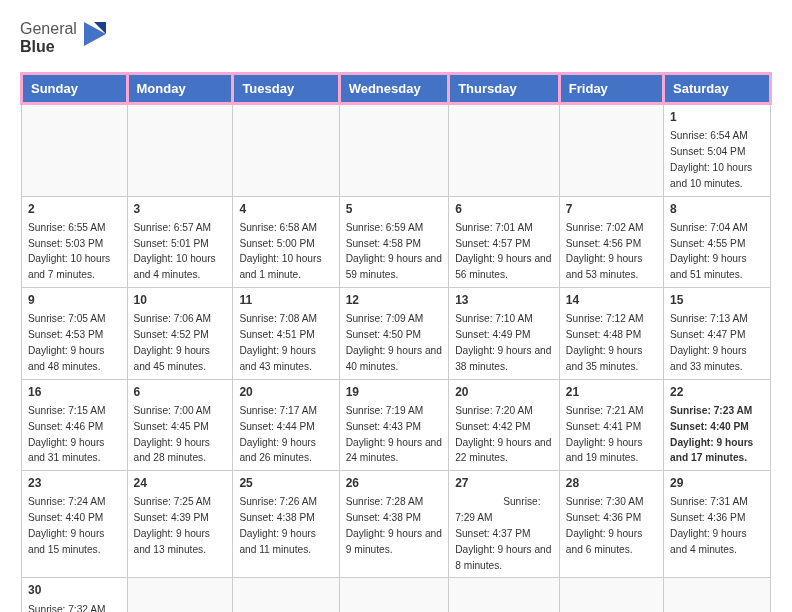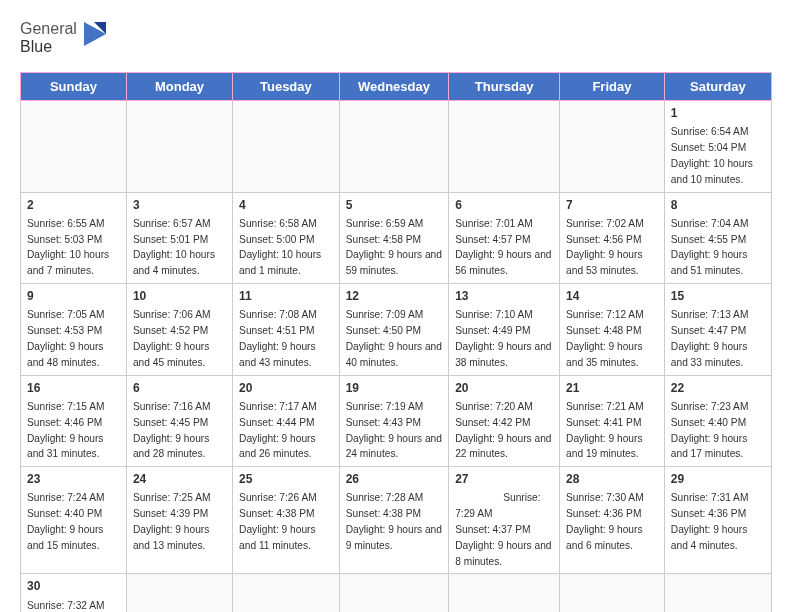--- a/index.html
+++ b/index.html
@@ -40,25 +40,25 @@
       font-size: 14px;
       color: #555;
     }
     .calendar-grid {
       width: 100%;
       border-collapse: collapse;
     }
     .calendar-grid th {
       background-color: #4472C4;
       color: white;
-      text-align: center;
+      text-align: left;
       padding: 6px 8px;
       font-size: 13px;
       font-weight: bold;
-      border: 1px solid #f9a8d4;
+      border: 3px solid #f9a8d4;
     }
     .calendar-grid td {
       border: 1px solid #ccc;
       vertical-align: top;
       padding: 4px 6px;
       width: 113px;
       min-height: 70px;
       font-size: 10.5px;
       color: #333;
       line-height: 1.45;
@@ -80,21 +80,21 @@
 </head>
 <body>
 
 <div class="calendar-container">
 
   <div class="header-section">
     <div class="logo-area">
   <div style="display:flex;align-items:center;gap:0px;">
     <div style="font-size:16px;color:#555;font-family:Arial;">
       <span style="font-weight:normal;">General</span><br>
-      <span style="font-weight:normal;color:#333;">Blue</span>
+      <span style="font-weight:bold;color:#333;">Blue</span>
     </div>
     <svg width="28" height="36" viewBox="0 0 28 36" style="margin-left:3px;margin-top:0px;">
       <polygon points="4,2 26,14 4,26" fill="#4472C4"></polygon>
       <polygon points="14,2 26,2 26,14" fill="#1a3f8f"></polygon>
     </svg>
   </div>
 </div>
     <div class="title-area">
       <div class="month-title"></div>
       <div class="subtitle"></div>
@@ -168,36 +168,36 @@
 Sunset: 4:48 PM
 Daylight: 9 hours and 35 minutes.</span></td>
           <td><span class="day-number">15</span><span class="cell-content" style="white-space: pre-line;">Sunrise: 7:13 AM
 Sunset: 4:47 PM
 Daylight: 9 hours and 33 minutes.</span></td>
         </tr>
         <tr>
           <td><span class="day-number">16</span><span class="cell-content" style="white-space: pre-line;">Sunrise: 7:15 AM
 Sunset: 4:46 PM
 Daylight: 9 hours and 31 minutes.</span></td>
-          <td><span class="day-number">6</span><span class="cell-content" style="white-space: pre-line;">Sunrise: 7:16 AM
+          <td><span class="day-number">6</span><span class="cell-content" style="white-space: pre-line;">Sunrise: 7:00 AM
 Sunset: 4:45 PM
 Daylight: 9 hours and 28 minutes.</span></td>
           <td><span class="day-number">20</span><span class="cell-content" style="white-space: pre-line;">Sunrise: 7:17 AM
 Sunset: 4:44 PM
 Daylight: 9 hours and 26 minutes.</span></td>
           <td><span class="day-number">19</span><span class="cell-content" style="white-space: pre-line;">Sunrise: 7:19 AM
 Sunset: 4:43 PM
 Daylight: 9 hours and 24 minutes.</span></td>
           <td><span class="day-number">20</span><span class="cell-content" style="white-space: pre-line;">Sunrise: 7:20 AM
 Sunset: 4:42 PM
 Daylight: 9 hours and 22 minutes.</span></td>
           <td><span class="day-number">21</span><span class="cell-content" style="white-space: pre-line;">Sunrise: 7:21 AM
 Sunset: 4:41 PM
 Daylight: 9 hours and 19 minutes.</span></td>
-          <td><span class="day-number">22</span><span class="cell-content" style="white-space: pre-line;">Sunrise: 7:23 AM
+          <td><span class="day-number">22</span><span class="cell-content" style="white-space: pre-line; font-weight: bold;">Sunrise: 7:23 AM
 Sunset: 4:40 PM
 Daylight: 9 hours and 17 minutes.</span></td>
         </tr>
         <tr>
           <td><span class="day-number">23</span><span class="cell-content" style="white-space: pre-line;">Sunrise: 7:24 AM
 Sunset: 4:40 PM
 Daylight: 9 hours and 15 minutes.</span></td>
           <td><span class="day-number">24</span><span class="cell-content" style="white-space: pre-line;">Sunrise: 7:25 AM
 Sunset: 4:39 PM
 Daylight: 9 hours and 13 minutes.</span></td>

